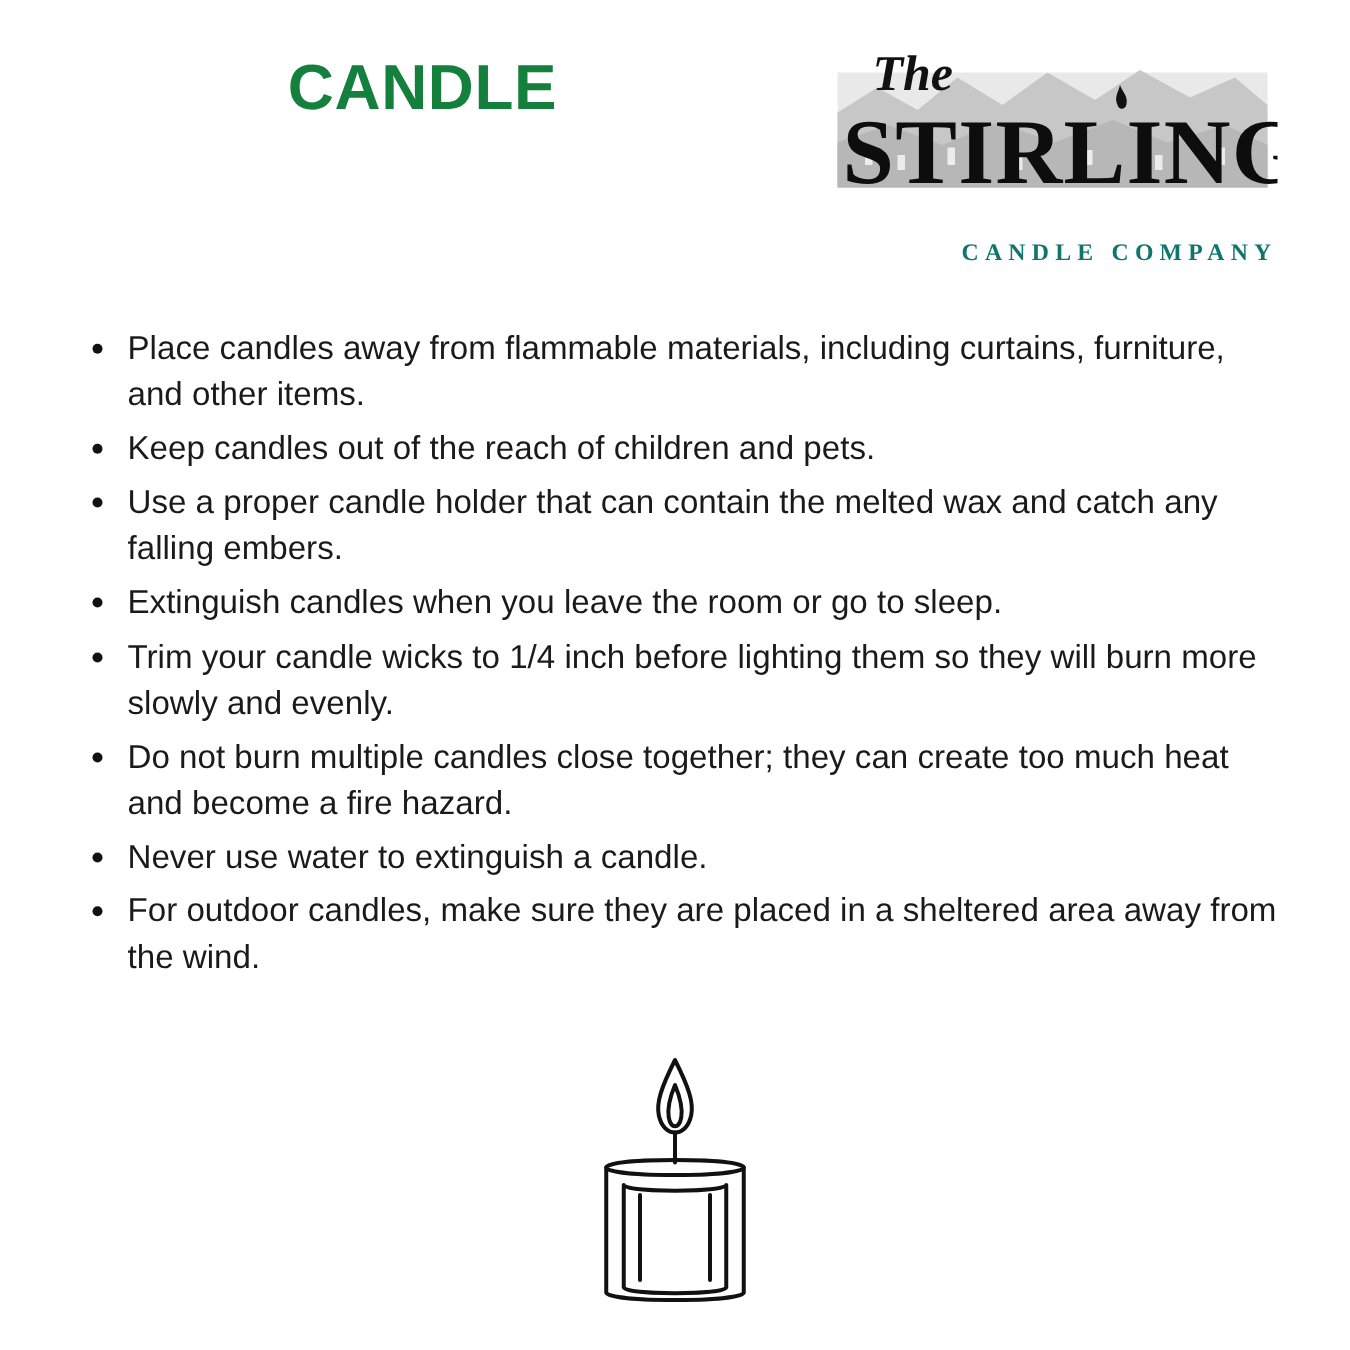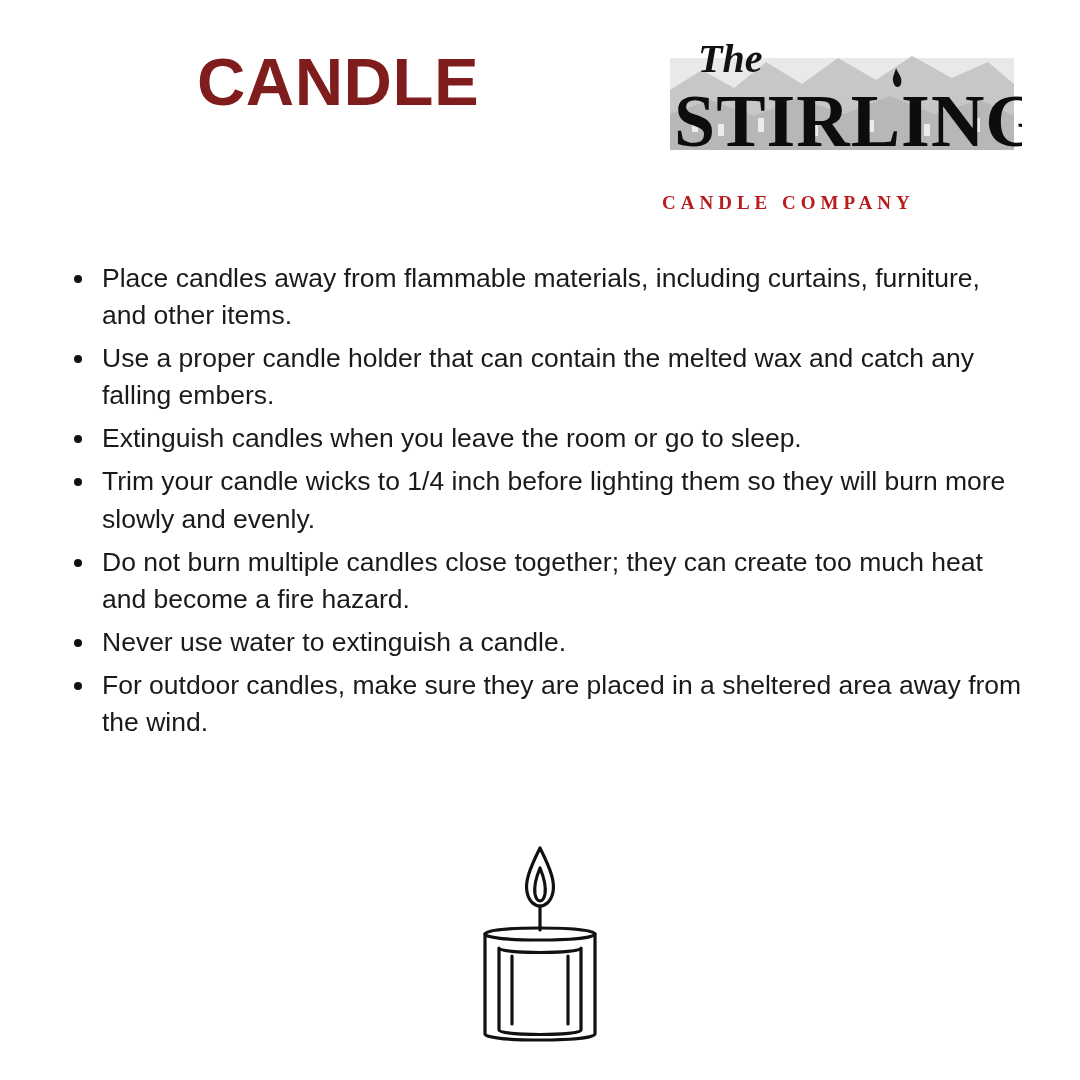--- a/index.html
+++ b/index.html
@@ -30,46 +30,46 @@
     box-sizing: border-box;
   }
   .title-block {
     padding-top: 14px;
     width: 560px;
     text-align: center;
   }
   .title-line {
     font-family: "Liberation Sans", sans-serif;
     font-weight: bold;
-    font-size: 67px;
+    font-size: 51px;
     line-height: 1.42;
     letter-spacing: 0.5px;
-    color: #7f1d1d;
+    color: #15803d;
   }
 
   
   .logo {
     position: relative;
     width: 360px;
     height: 180px;
     margin-top: 8px;
   }
   .logo svg {
     display: block;
   }
   .logo-tagline {
     position: absolute;
     left: 0;
     right: 0;
     bottom: -6px;
-    text-align: left;
+    text-align: right;
     font-family: "Liberation Serif", serif;
     font-size: 19px;
     letter-spacing: 5px;
-    color: #b91c1c;
+    color: #0f766e;
     font-weight: bold;
   }
 
   
   .care-list {
     list-style: none;
     margin: 52px 0 10px 0;
     padding: 0 52px 0 72px;
   }
   .care-list li {
@@ -137,20 +137,21 @@
 
         <path d="M232 56 C229 50 233 45 234 40 C236 46 241 49 239 56 C238 60 233 60 232 56 Z" fill="#111"></path>
       </svg>
       <div class="logo-tagline">CANDLE COMPANY</div>
     </div>
 
   </div>
 
   <ul class="care-list">
     <li>Place candles away from flammable materials, including curtains, furniture, and other items.</li>
+    <li>Keep candles out of the reach of children and pets.</li>
     <li>Use a proper candle holder that can contain the melted wax and catch any falling embers.</li>
     <li>Extinguish candles when you leave the room or go to sleep.</li>
     <li>Trim your candle wicks to 1/4 inch before lighting them so they will burn more slowly and evenly.</li>
     <li>Do not burn multiple candles close together; they can create too much heat and become a fire hazard.</li>
     <li>Never use water to extinguish a candle.</li>
     <li>For outdoor candles, make sure they are placed in a sheltered area away from the wind.</li>
   </ul>
 
   <div class="candle-wrap">
     <svg width="170" height="220" viewBox="0 0 170 220" fill="none" stroke="#111" stroke-width="3.2" stroke-linecap="round" stroke-linejoin="round">

